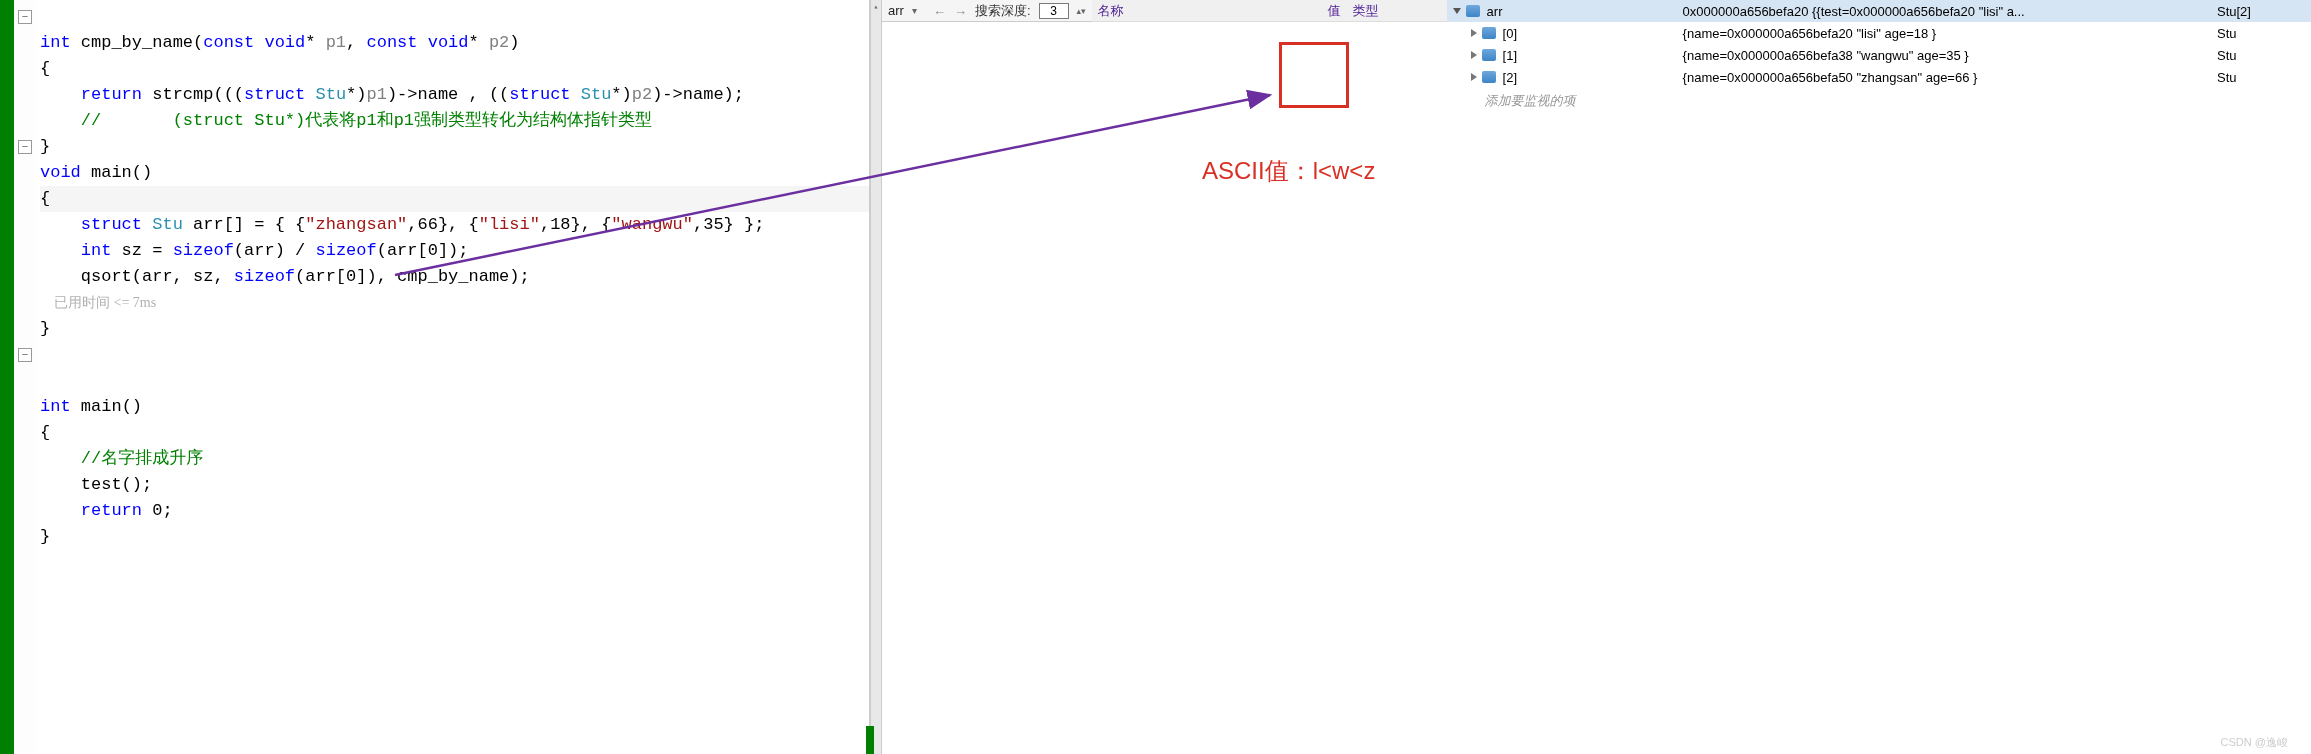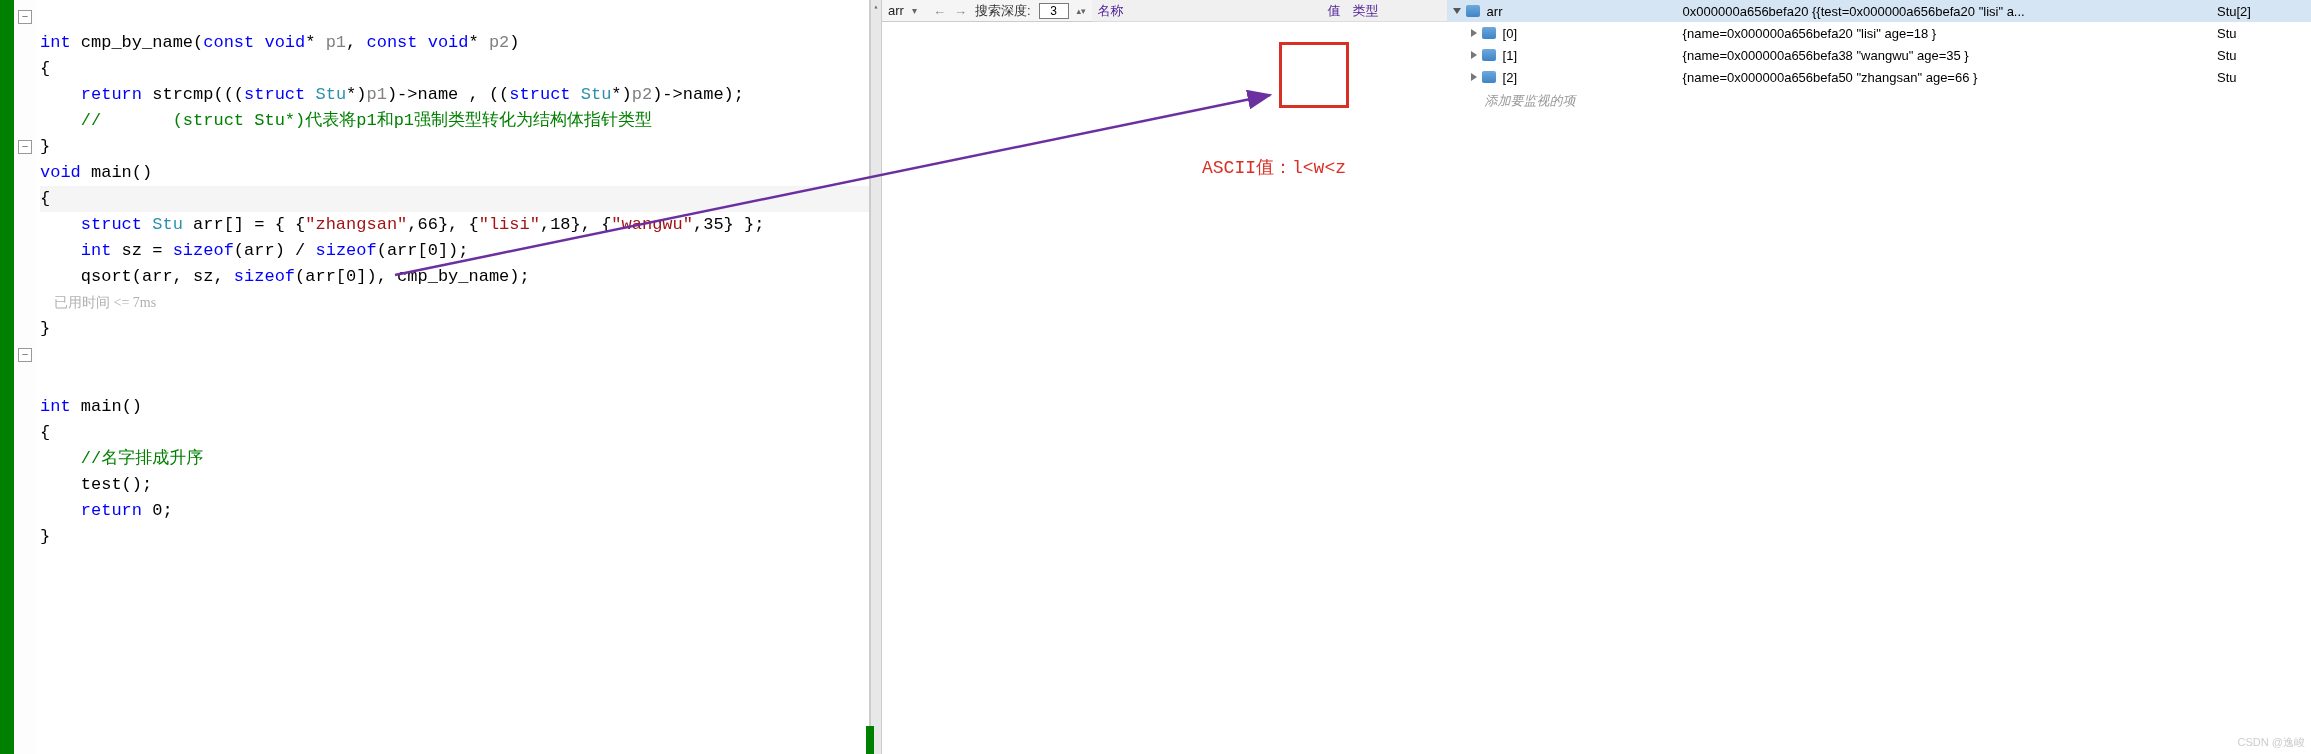--- a/index.html
+++ b/index.html
@@ -135,23 +135,23 @@
   .indent1 { padding-left: 24px !important; }
   .struct-icon {
     display:inline-block; width:14px;height:12px;
     background: linear-gradient(#6fa8dc,#3d85c6);
     border-radius:2px; margin-right:4px;
     vertical-align:middle;
   }
   .add-watch { color:#999; font-style: italic; padding:4px 6px 4px 38px;}
   .annotation-text {
     color: #d93025;
-    font-size: 18px;
+    font-size: 24px;
     position:absolute;
-    font-family: Liberation Mono, monospace;
+    font-family: Liberation Sans, sans-serif;
   }
   .red-box {
     position:absolute;
     border: 3px solid #d93025;
     pointer-events:none;
   }
   svg.arrow {
     position:absolute;
     top:0; left:0;
     pointer-events:none;
@@ -161,21 +161,21 @@
   }
   .green-drag {
     position:absolute;
     left: 866px;
     bottom: 0;
     width: 8px;
     height: 28px;
     background: #008000;
   }
   .watermark {
-    position:absolute; right:6px; bottom:4px; color:#ccc; font-size:11px; font-family:sans-serif;
+    position:absolute; right:23px; bottom:4px; color:#ccc; font-size:11px; font-family:sans-serif;
   }
 </style>
 </head>
 <body>
 
 <div class="editor-pane">
   <div class="margin-bar"></div>
   <div class="gutter">
     <div class="gutter-row">
         <div class="fold">−</div>

